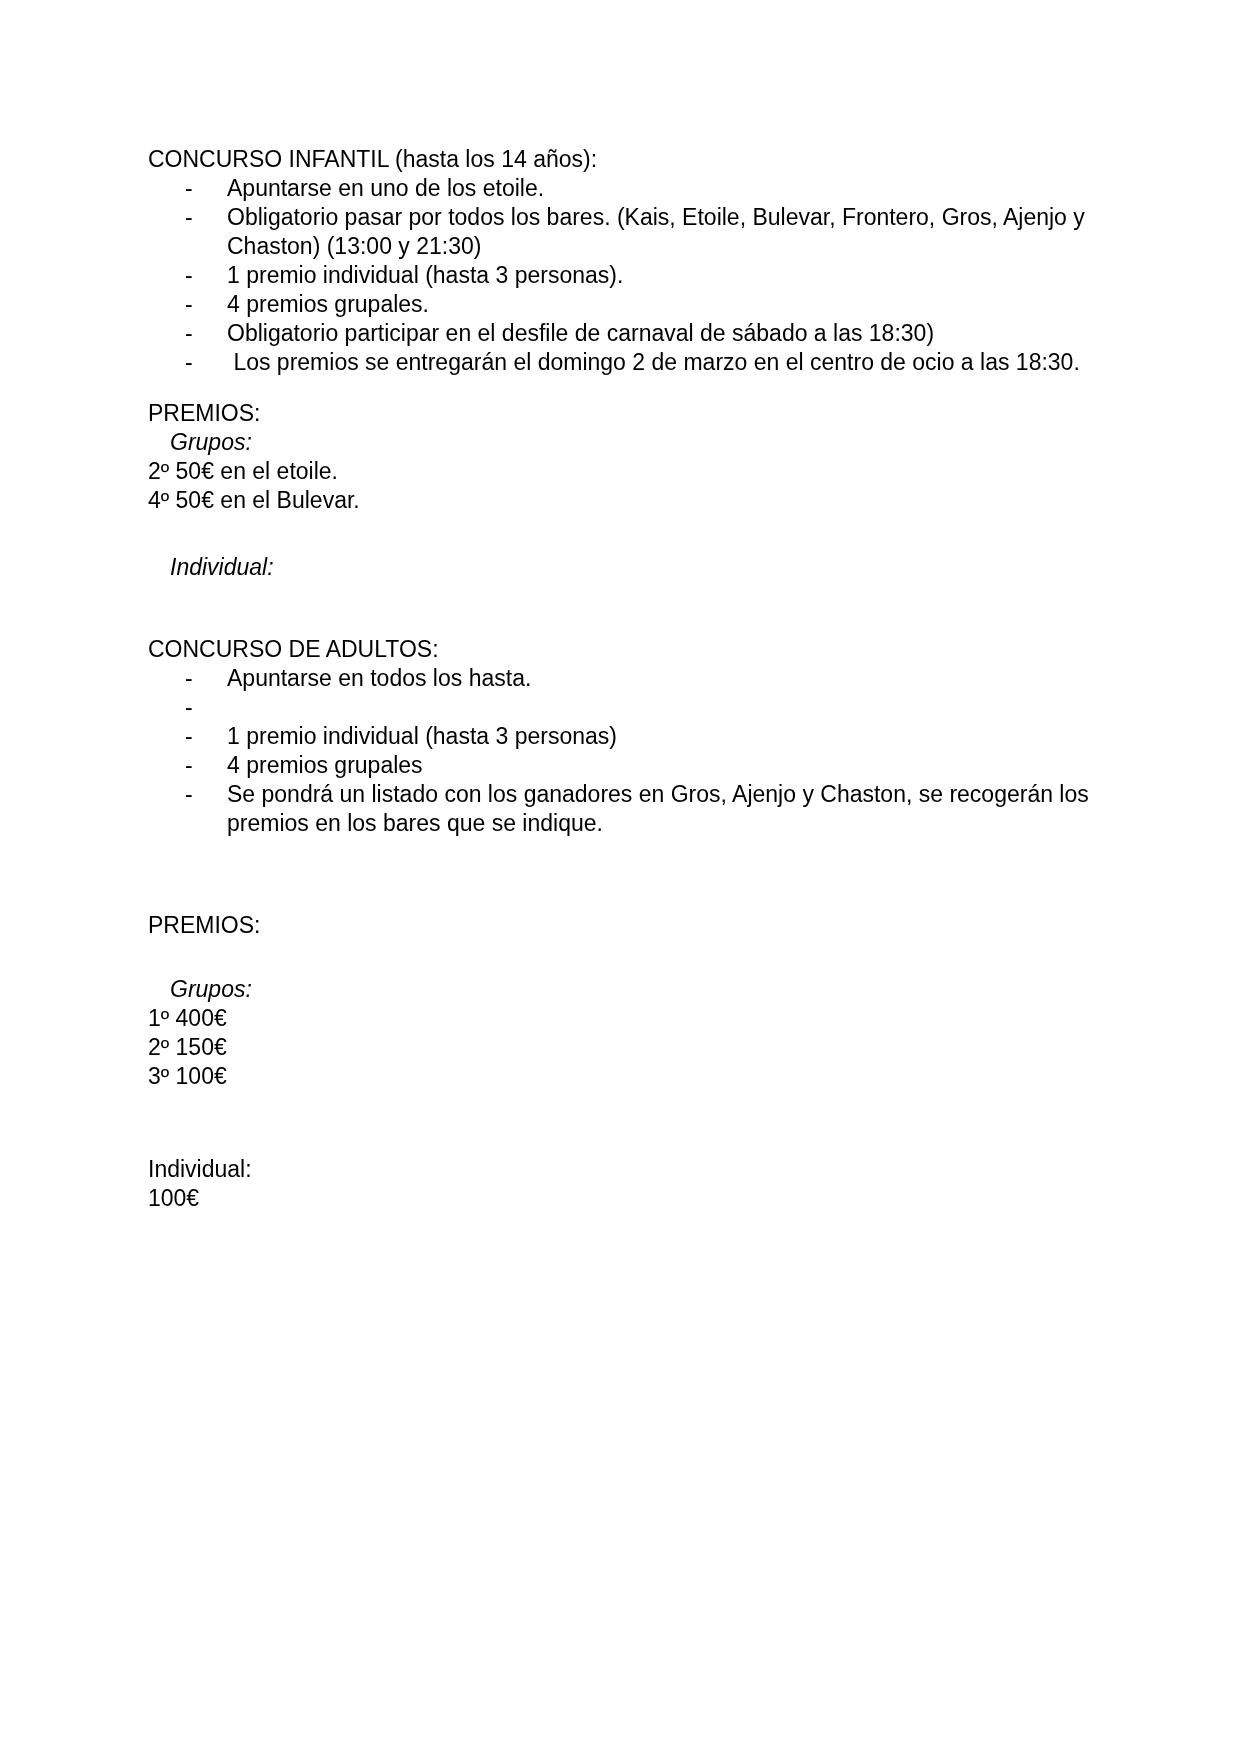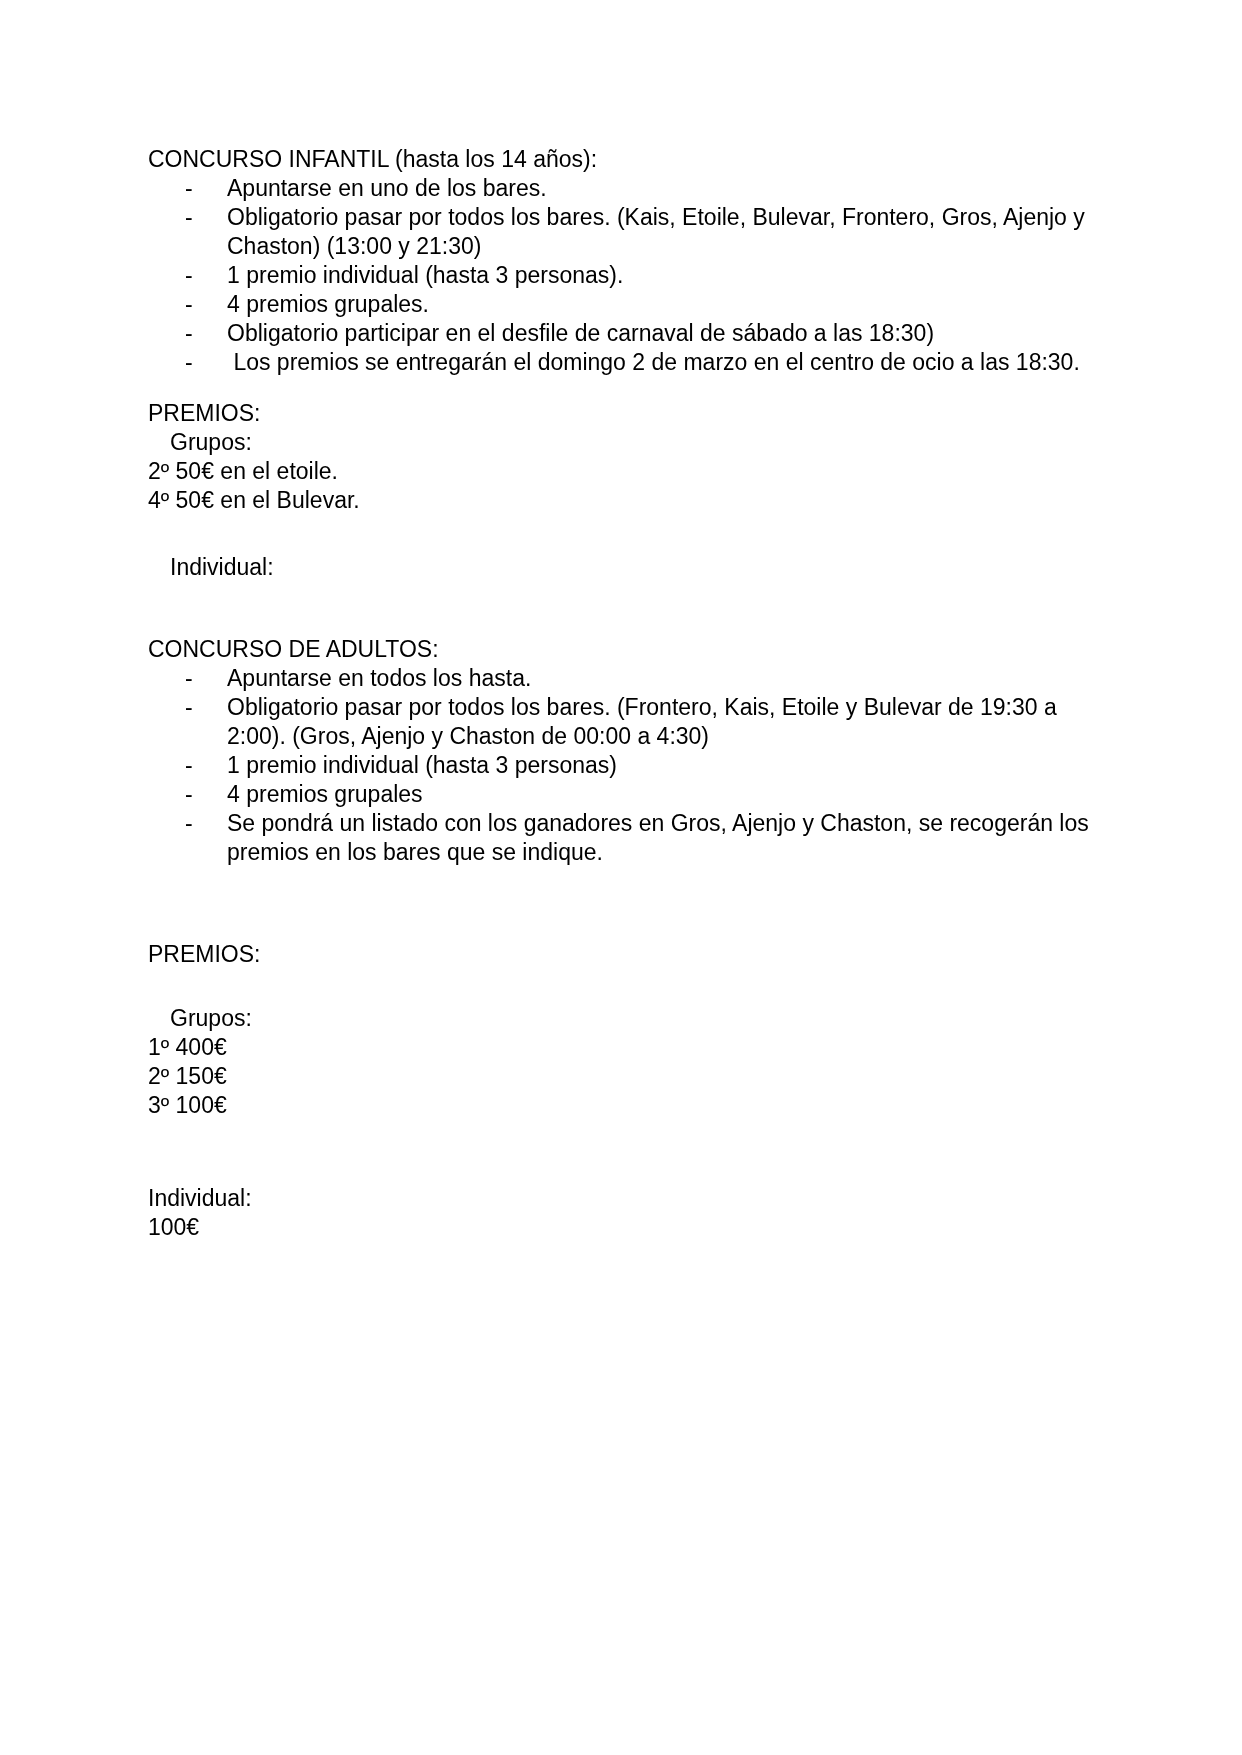--- a/index.html
+++ b/index.html
@@ -22,20 +22,21 @@
   }
   .content {
     padding: 145px 60px 0 148px;
   }
   .para {
     margin: 0;
     white-space: pre-wrap;
   }
   .indent {
     padding-left: 22px;
+    font-style: italic;
   }
   .bullets {
     margin: 0;
   }
   .bullet {
     display: flex;
     align-items: flex-start;
   }
   .marker {
     flex: 0 0 42px;
@@ -58,21 +59,21 @@
 <body>
 
 <div class="page">
   <div class="content">
 
     <p class="para">CONCURSO INFANTIL (hasta los 14 años):</p>
 
     <div class="bullets">
       <div class="bullet">
         <span class="marker">-</span>
-        <span class="btext">Apuntarse en uno de los bares.</span>
+        <span class="btext">Apuntarse en uno de los etoile.</span>
       </div>
       <div class="bullet">
         <span class="marker">-</span>
         <span class="btext">Obligatorio pasar por todos los bares. (Kais, Etoile, Bulevar, Frontero, Gros, Ajenjo y Chaston) (13:00 y 21:30)</span>
       </div>
       <div class="bullet">
         <span class="marker">-</span>
         <span class="btext">1 premio individual (hasta 3 personas).</span>
       </div>
       <div class="bullet">
@@ -98,21 +99,20 @@
 
     <p class="para mt-adultos">CONCURSO DE ADULTOS:</p>
 
     <div class="bullets">
       <div class="bullet">
         <span class="marker">-</span>
         <span class="btext">Apuntarse en todos los hasta.</span>
       </div>
       <div class="bullet">
         <span class="marker">-</span>
-        <span class="btext">Obligatorio pasar por todos los bares. (Frontero, Kais, Etoile y Bulevar de 19:30 a 2:00). (Gros, Ajenjo y Chaston de 00:00 a 4:30)</span>
       </div>
       <div class="bullet">
         <span class="marker">-</span>
         <span class="btext">1 premio individual (hasta 3 personas)</span>
       </div>
       <div class="bullet">
         <span class="marker">-</span>
         <span class="btext">4 premios grupales</span>
       </div>
       <div class="bullet">

